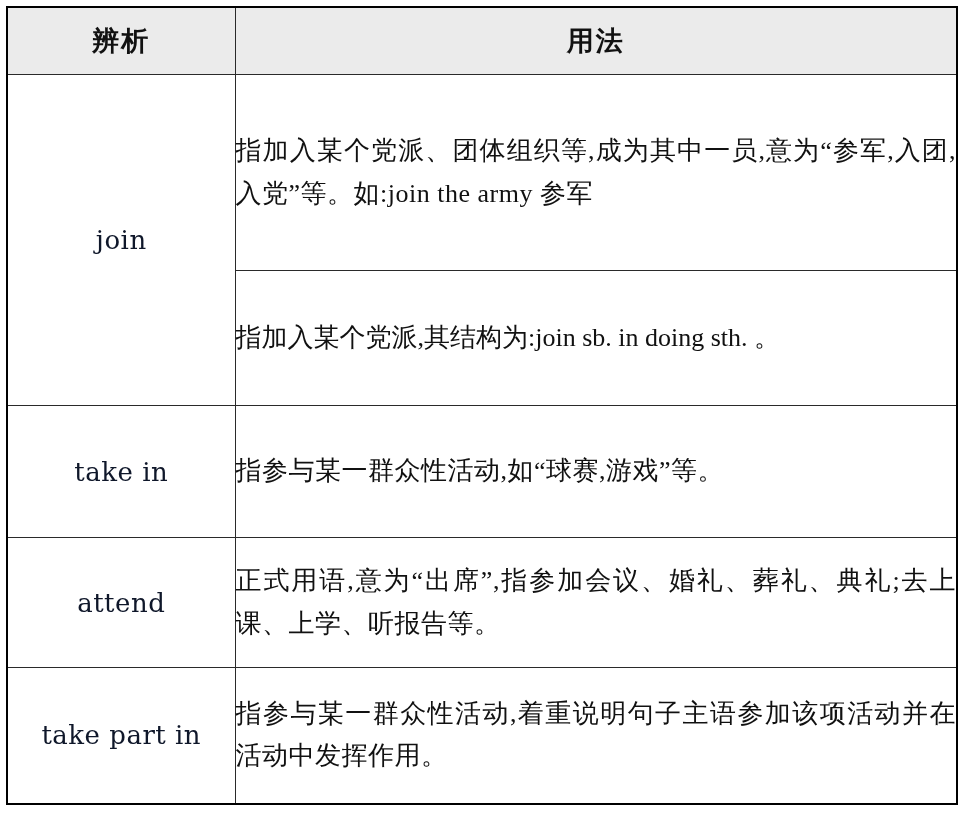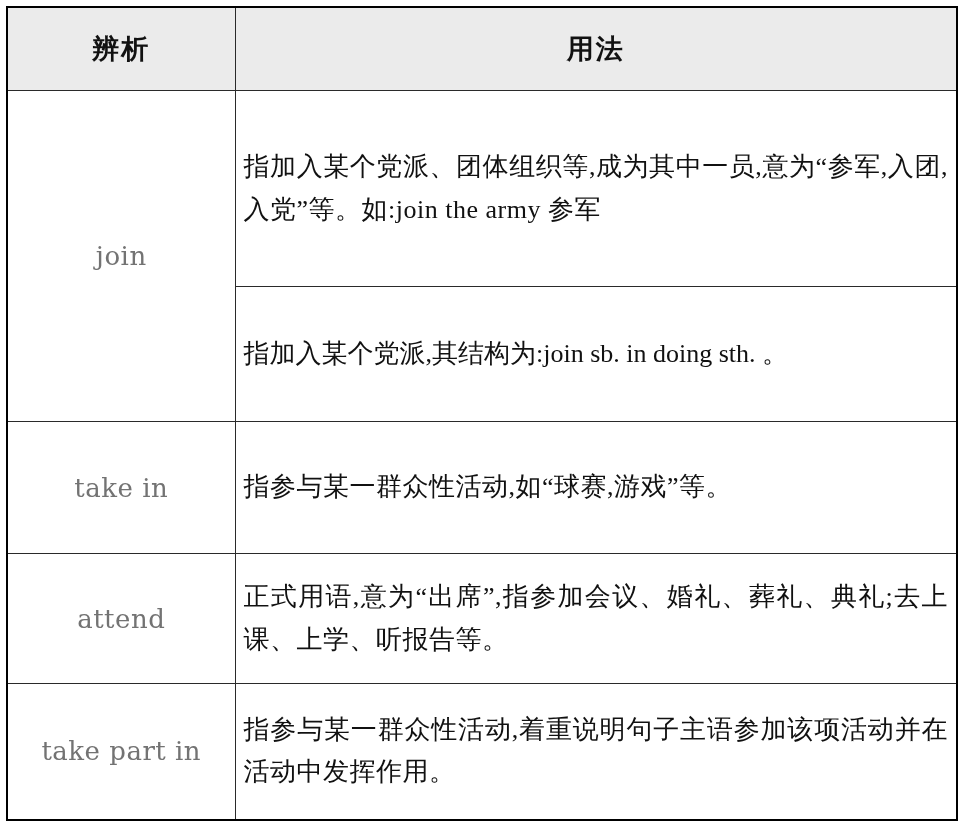--- a/index.html
+++ b/index.html
@@ -27,21 +27,21 @@
     table-layout: fixed;
     border: 2px solid #000000;
   }
   table.gloss col.c1 { width: 228px; }
   table.gloss col.c2 { width: 722px; }
 
   table.gloss th,
   table.gloss td {
     border: 1px solid #2a2a2a;
     vertical-align: middle;
-    padding: 8px;
+    padding: 0;
   }
   
   table.gloss tr:first-child th {
     border-top: 2px solid #000000;
   }
 
   thead th {
     background: #ebebeb;
     font-family: "DejaVu Serif", serif;
     font-weight: bold;
@@ -49,21 +49,21 @@
     text-align: center;
     height: 66px;
     letter-spacing: 2px;
   }
 
   td.term {
     text-align: center;
     font-family: "DejaVu Serif", serif;
     font-size: 26px;
     letter-spacing: 0.5px;
-    color: #737373;
+    color: #0f172a;
     padding: 4px 6px;
   }
   td.usage {
     padding: 14px 18px 16px 20px;
   }
   .zh {
     font-family: Liberation Serif, serif;
     font-size: 26px;
     line-height: 1.62;
     text-align: justify;

